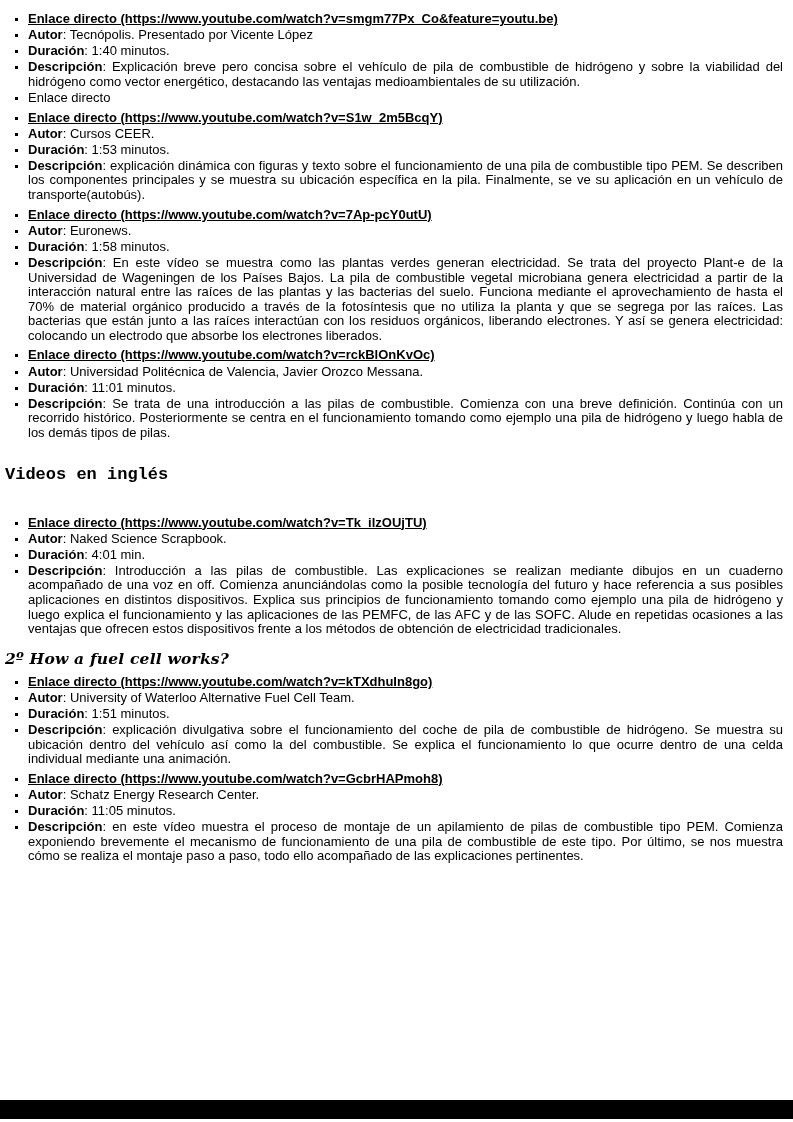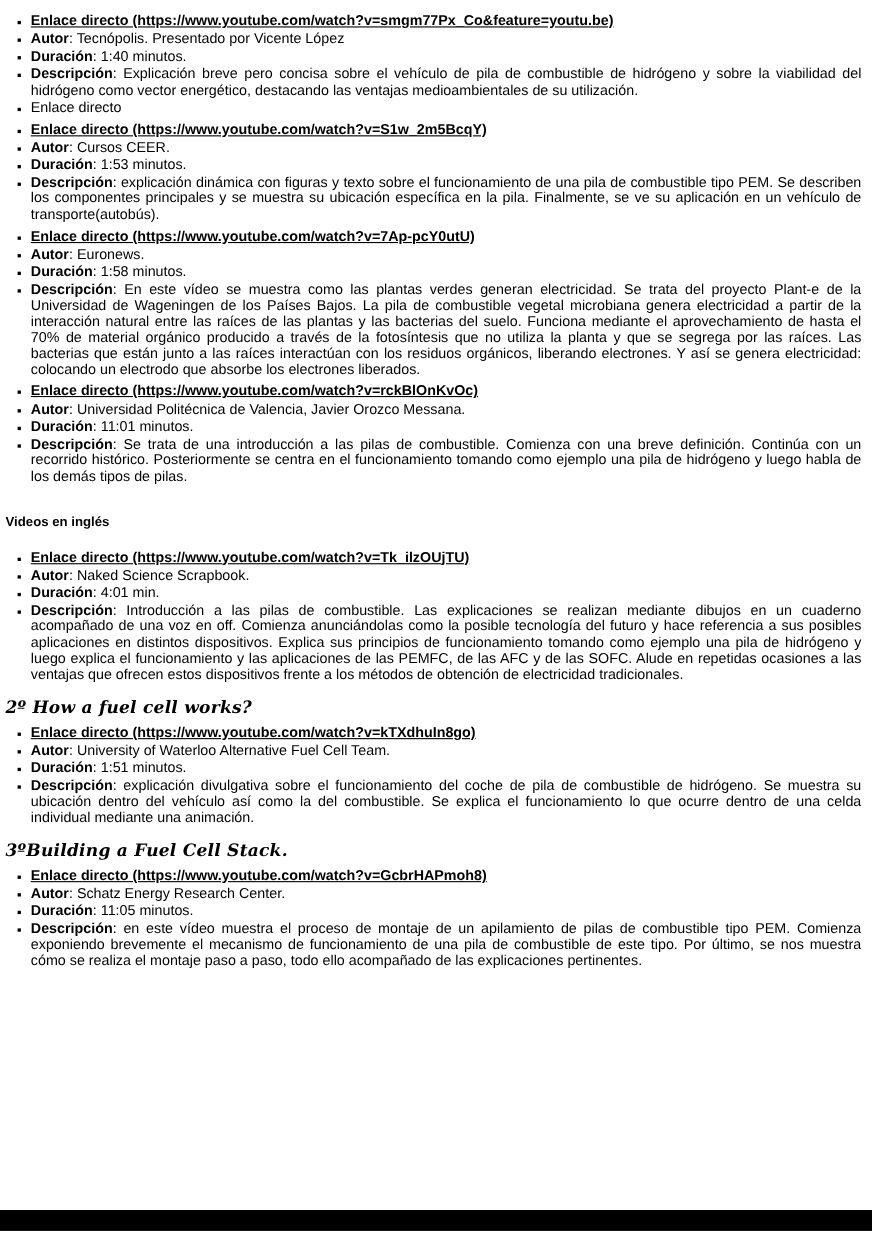--- a/index.html
+++ b/index.html
@@ -43,26 +43,26 @@
   h2.video {
     font-family: "DejaVu Serif", serif;
     font-style: italic;
     font-weight: 700;
     font-size: 15.5px;
     line-height: 19px;
     margin: 12px 0 7px 0;
     letter-spacing: 0.2px;
   }
   h2.group {
-    font-family: Liberation Sans, sans-serif;
+    font-family: Liberation Mono, monospace;
     font-style: normal;
     font-weight: 700;
-    font-size: 12px;
+    font-size: 17px;
     line-height: 19px;
-    margin: 24px 0 16px 0;
+    margin: 24px 0 32px 0;
   }
   .footer-bar {
     position: absolute;
     left: 0;
     bottom: 3px;
     width: 100%;
     height: 19px;
   }
 </style>
 </head>
@@ -101,21 +101,20 @@
       <li><b class="field-label">Duración</b><span>: </span><span>4:01 min.</span></li>
       <li><b class="field-label">Descripción</b><span>: </span><span>Introducción a las pilas de combustible. Las explicaciones se realizan mediante dibujos en un cuaderno acompañado de una voz en off. Comienza anunciándolas como la posible tecnología del futuro y hace referencia a sus posibles aplicaciones en distintos dispositivos. Explica sus principios de funcionamiento tomando como ejemplo una pila de hidrógeno y luego explica el funcionamiento y las aplicaciones de las PEMFC, de las AFC y de las SOFC. Alude en repetidas ocasiones a las ventajas que ofrecen estos dispositivos frente a los métodos de obtención de electricidad tradicionales.</span></li>
     </ul>
     <h2 class="video">2º How a fuel cell works?</h2>
     <ul class="detail-list">
       <li><a href="#" class="direct-link">Enlace directo (https://www.youtube.com/watch?v=kTXdhuIn8go)</a></li>
       <li><b class="field-label">Autor</b><span>: </span><span>University of Waterloo Alternative Fuel Cell Team.</span></li>
       <li><b class="field-label">Duración</b><span>: </span><span>1:51 minutos.</span></li>
       <li><b class="field-label">Descripción</b><span>: </span><span>explicación divulgativa sobre el funcionamiento del coche de pila de combustible de hidrógeno. Se muestra su ubicación dentro del vehículo así como la del combustible. Se explica el funcionamiento lo que ocurre dentro de una celda individual mediante una animación.</span></li>
     </ul>
-    <h2 class="video">3ºBuilding a Fuel Cell Stack.</h2>
     <ul class="detail-list">
       <li><a href="#" class="direct-link">Enlace directo (https://www.youtube.com/watch?v=GcbrHAPmoh8)</a></li>
       <li><b class="field-label">Autor</b><span>: </span><span>Schatz Energy Research Center.</span></li>
       <li><b class="field-label">Duración</b><span>: </span><span>11:05 minutos.</span></li>
       <li><b class="field-label">Descripción</b><span>: </span><span>en este vídeo muestra el proceso de montaje de un apilamiento de pilas de combustible tipo PEM. Comienza exponiendo brevemente el mecanismo de funcionamiento de una pila de combustible de este tipo. Por último, se nos muestra cómo se realiza el montaje paso a paso, todo ello acompañado de las explicaciones pertinentes.</span></li>
     </ul>
   </div>
 
 <div class="footer-bar" style="background: rgb(0, 0, 0);"></div>
 

